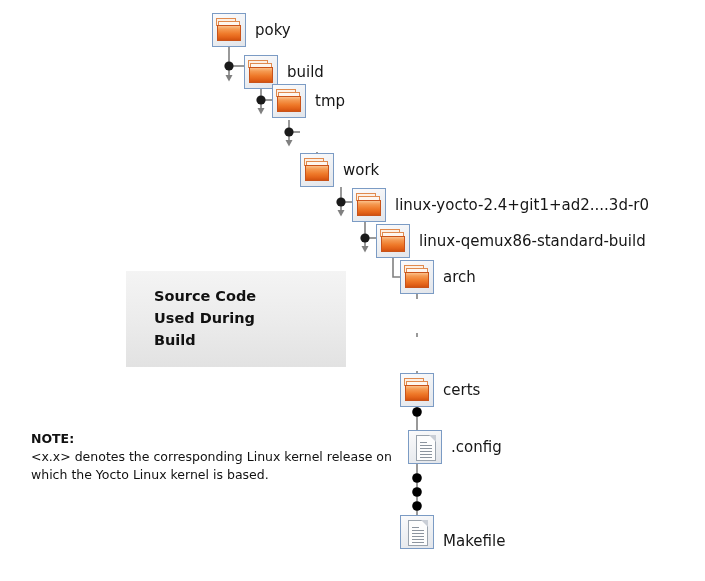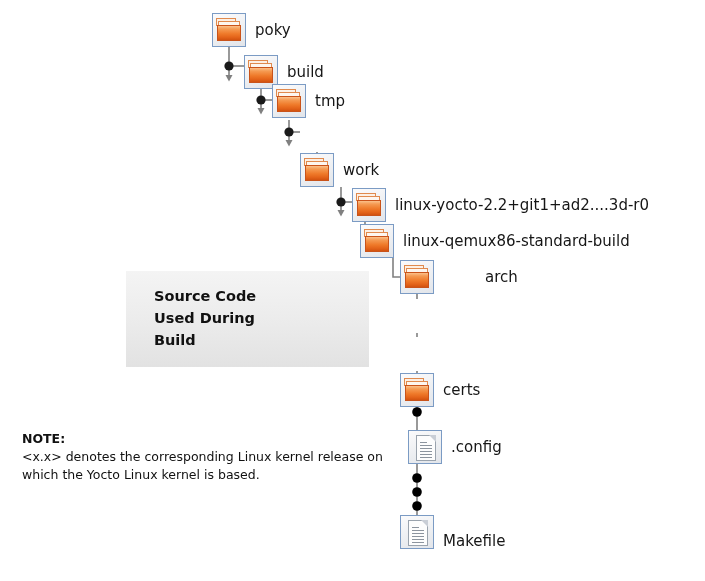--- a/index.html
+++ b/index.html
@@ -139,40 +139,40 @@
     line-height: 1;
     color: #161616;
     white-space: nowrap;
   }
 
   
   #callout {
     position: absolute;
     left: 126px;
     top: 271px;
-    width: 243px;
+    width: 220px;
     height: 96px;
     background: linear-gradient(180deg, #f4f4f4 0%, #ebebeb 55%, #e2e2e2 100%);
     box-sizing: border-box;
   }
   #callout .callout-text {
     position: absolute;
     left: 28px;
     top: 15px;
     font-size: 14.5px;
     font-weight: bold;
     line-height: 1.5;
     color: #111111;
     white-space: pre-line;
   }
 
   
   #note {
     position: absolute;
-    left: 22px;
+    left: 31px;
     top: 431px;
     width: 370px;
   }
   #note .note-title {
     font-size: 12.5px;
     font-weight: bold;
     color: #111111;
     margin-bottom: 2px;
   }
   #note .note-body {
@@ -287,35 +287,35 @@
 
 
   <div class="node" style="left:352px; top:188px;">
     <span class="icon-frame">
       <span class="folder">
           <span class="flap"></span>
           <span class="flap2"></span>
           <span class="body"></span>
         </span>
     </span>
-    <span class="node-label">linux-yocto-2.2+git1+ad2....3d-r0</span>
-  </div>
-
-  <div class="node" style="left:360px; top:224px;">
+    <span class="node-label">linux-yocto-2.4+git1+ad2....3d-r0</span>
+  </div>
+
+  <div class="node" style="left:376px; top:224px;">
     <span class="icon-frame">
       <span class="folder">
           <span class="flap"></span>
           <span class="flap2"></span>
           <span class="body"></span>
         </span>
     </span>
     <span class="node-label">linux-qemux86-standard-build</span>
   </div>
 
-  <div class="node" style="left:400px; top:260px;gap:42px;">
+  <div class="node" style="left:400px; top:260px;">
     <span class="icon-frame">
       <span class="folder">
           <span class="flap"></span>
           <span class="flap2"></span>
           <span class="body"></span>
         </span>
     </span>
     <span class="node-label">arch</span>
   </div>
 

